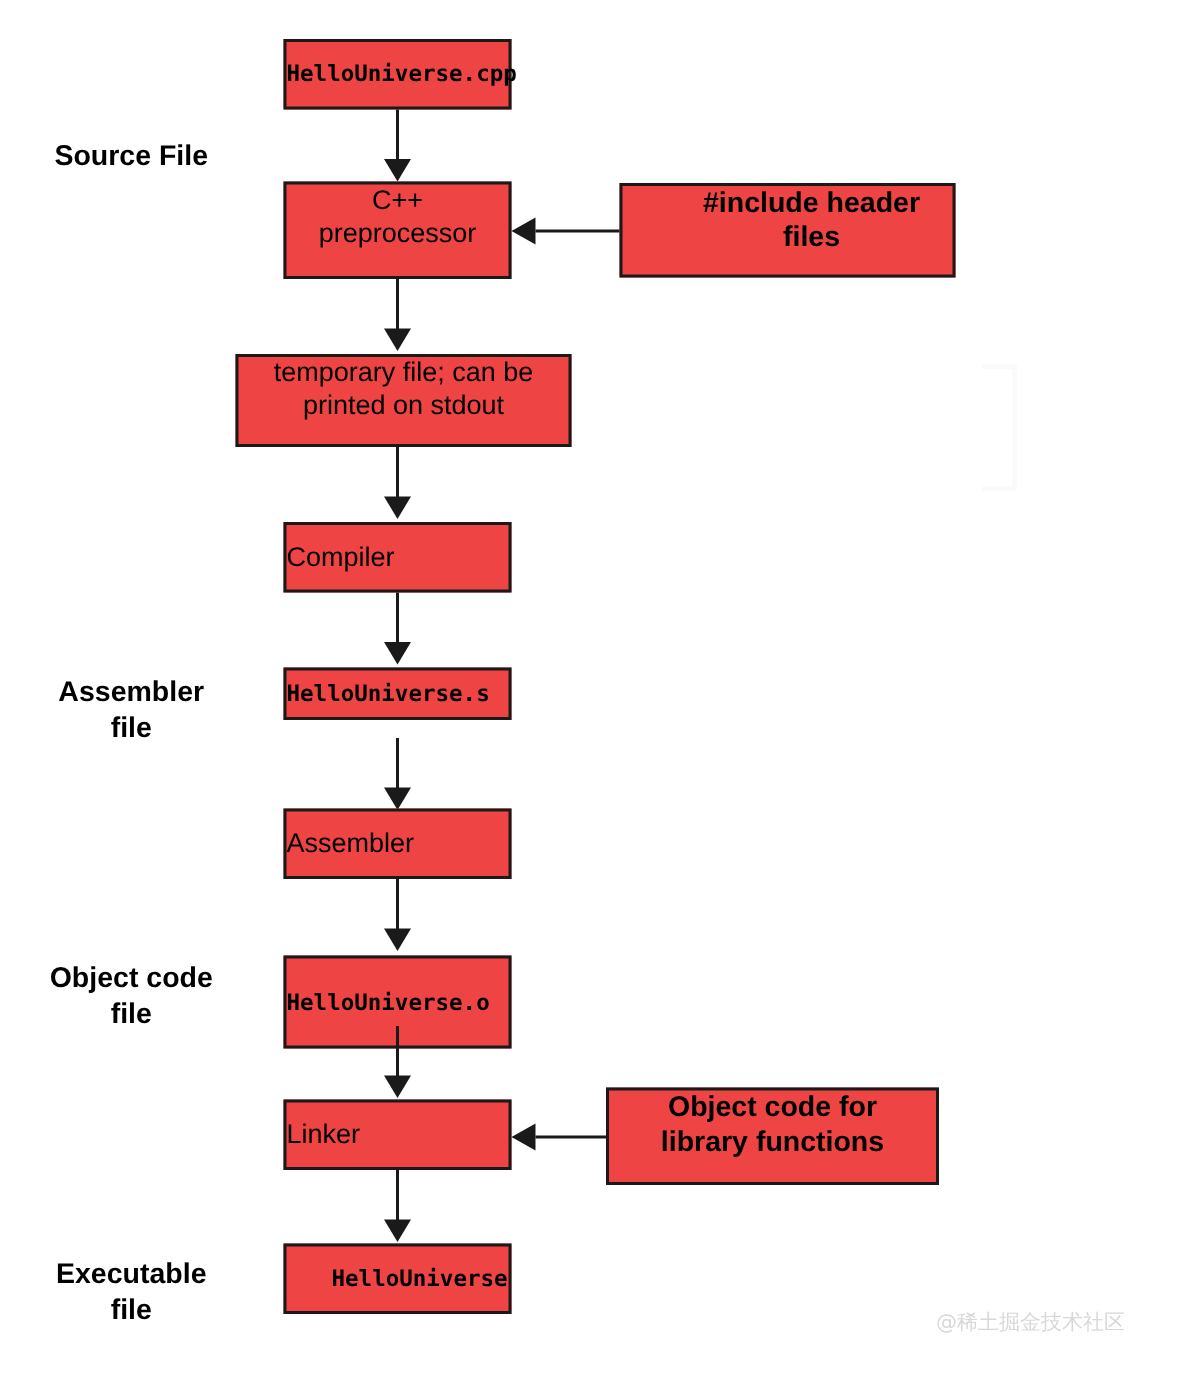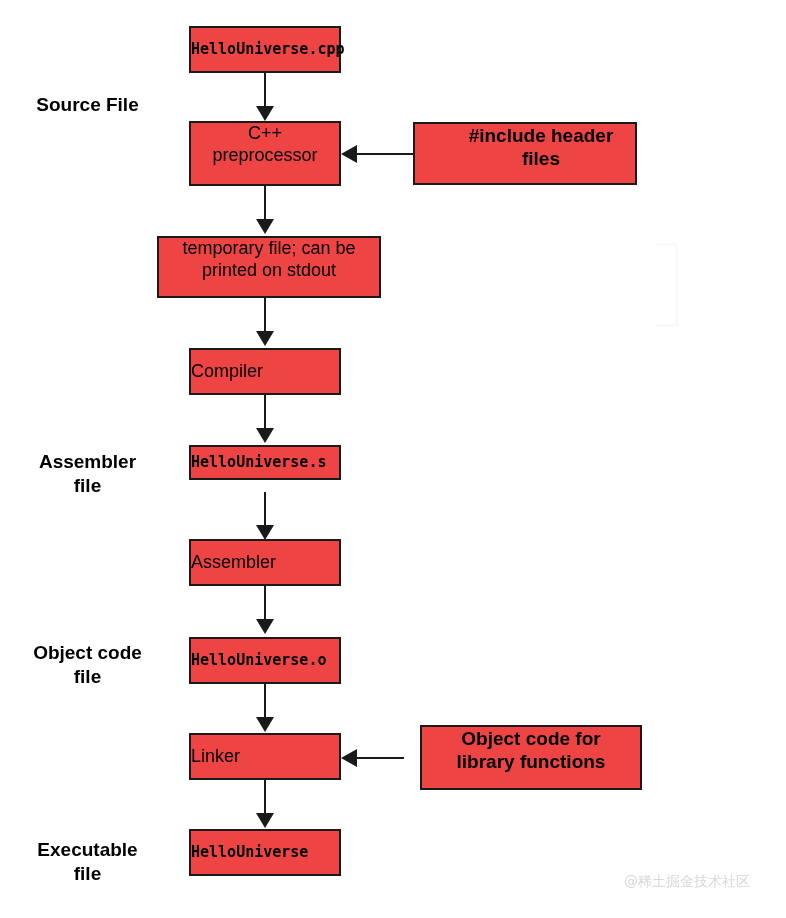--- a/index.html
+++ b/index.html
@@ -163,43 +163,43 @@
   <div class="vline" style="left:263.5px; top:492px; height:35px;"></div>
   <div class="arrow-down" style="left:256px; top:525px;"></div>
 
   <div class="box box-plain" style="left:189px; top:539px; width:152px; height:47px;">
     <span>Assembler</span>
   </div>
 
   <div class="vline" style="left:263.5px; top:586px; height:35px;"></div>
   <div class="arrow-down" style="left:256px; top:619px;"></div>
 
-  <div class="box box-mono" style="left:189px; top:637px; width:152px; height:47px;">
+  <div class="box box-mono" style="left:189px; top:637px; width:152px; height:62px;">
     <span>HelloUniverse.o</span>
   </div>
 
   <div class="vline" style="left:263.5px; top:684px; height:35px;"></div>
   <div class="arrow-down" style="left:256px; top:717px;"></div>
 
   <div class="box box-plain" style="left:189px; top:733px; width:152px; height:47px;">
     <span>Linker</span>
   </div>
 
-  <div class="box box-bold" style="left:404px; top:725px; width:222px; height:65px; flex-direction:column;margin-left:16px;">
+  <div class="box box-bold" style="left:404px; top:725px; width:222px; height:65px; flex-direction:column;">
     <div>Object code for</div>
     <div>library functions</div>
   </div>
 
   <div class="hline" style="left:357px; top:756.5px; width:47px;"></div>
   <div class="arrow-left" style="left:341px; top:749px;"></div>
 
   <div class="vline" style="left:263.5px; top:780px; height:35px;"></div>
   <div class="arrow-down" style="left:256px; top:813px;"></div>
 
-  <div class="box box-mono" style="left:189px; top:829px; width:152px; height:47px;">
+  <div class="box box-mono" style="left:189px; top:829px; width:152px; height:47px;padding-left:30px;">
     <span>HelloUniverse</span>
   </div>
 
   <div class="wm-bracket" style="left:655px; top:243px; width:20px; height:78px;"></div>
 
   <div class="watermark" style="left:624px; top:873px;text-align:center;">@稀土掘金技术社区</div>
 
 </div>
 
 </body></html>

